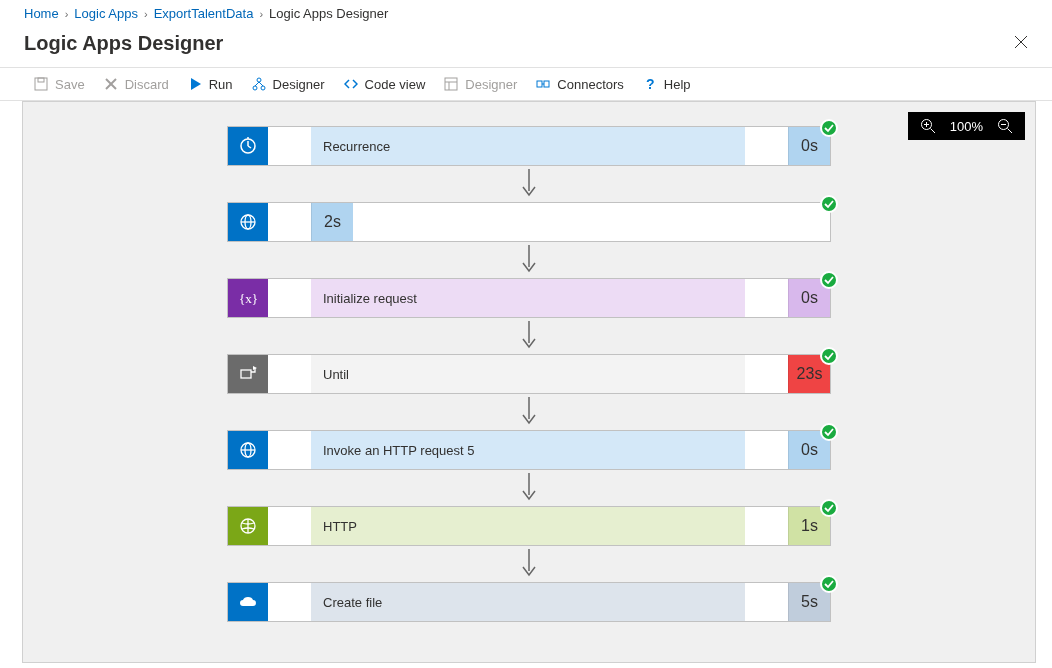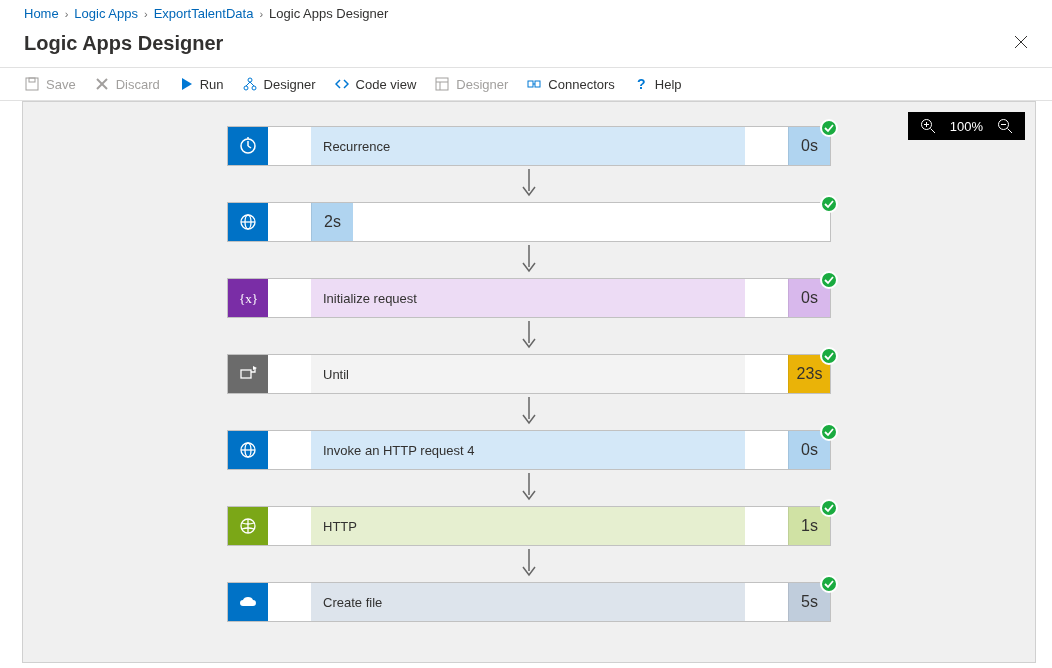--- a/index.html
+++ b/index.html
@@ -10,21 +10,21 @@
   .breadcrumb a { color: #0067b8; text-decoration: none; cursor: pointer; }
   .breadcrumb .sep { color: #6b6b6b; font-size: 11px; }
   .breadcrumb .current { color: #323130; }
 
   
   .title-row { display: flex; align-items: center; justify-content: space-between; padding: 4px 24px 12px 24px; }
   .title-row h1 { font-size: 20px; font-weight: 600; }
   .close-btn { font-size: 18px; cursor: pointer; color: #323130; background: none; border: none; }
 
   
-  .toolbar { display: flex; align-items: center; gap: 18px; padding: 8px 24px; border-top: 1px solid #e1e1e1; border-bottom: 1px solid #e1e1e1; }
+  .toolbar { display: flex; align-items: center; gap: 18px; padding: 8px 33px; border-top: 1px solid #e1e1e1; border-bottom: 1px solid #e1e1e1; }
   .tool-btn { display: flex; align-items: center; gap: 6px; background: none; border: none; cursor: pointer; font-size: 13px; color: #323130; }
   .tool-btn.disabled { color: #a19f9d; cursor: default; }
   .tool-btn .icon { display: inline-flex; width: 16px; height: 16px; align-items: center; justify-content: center; }
   .tool-btn.primary .icon svg { color: #0078d4; }
 
   
   .canvas { position: relative; background: #f0f0f0; border: 1px solid #d0d0d0; margin: 0 16px 22px 22px; height: 562px; overflow: hidden; }
 
   .zoom-box { position: absolute; top: 10px; right: 10px; background: #000; color: #fff; display: flex; align-items: center; gap: 14px; padding: 6px 12px; font-size: 13px; }
   .zoom-box .zicon { cursor: pointer; display: inline-flex; }
@@ -43,21 +43,21 @@
   .step.blue .icon-box { background: #0072c6; }
   .step.blue .label { background: #d4e8f8; }
   .step.blue .time  { background: #b0d4f0; }
 
   .step.purple .icon-box { background: #7a2da6; }
   .step.purple .label { background: #eddcf5; }
   .step.purple .time  { background: #d8b8ec; }
 
   .step.gray .icon-box { background: #6b6b6b; }
   .step.gray .label { background: #f3f3f3; }
-  .step.gray .time  { background: #eab308; }
+  .step.gray .time  { background: #ef4444; }
 
   .step.green .icon-box { background: #7ba717; }
   .step.green .label { background: #e6efd0; }
   .step.green .time  { background: #d0e2a4; }
 
   .step.steel .icon-box { background: #0072c6; }
   .step.steel .label { background: #dde4ec; }
   .step.steel .time  { background: #c0cddc; }
 
   .connector-arrow { height: 36px; display: flex; align-items: center; justify-content: center; }
@@ -274,21 +274,21 @@
         </svg>
       </div>
       <div class="step blue">
         <div class="icon-box">
           <svg width="20" height="20" viewBox="0 0 20 20">
             <circle cx="10" cy="10" r="7" fill="none" stroke="#fff" stroke-width="1.3"></circle>
             <ellipse cx="10" cy="10" rx="3" ry="7" fill="none" stroke="#fff" stroke-width="1.3"></ellipse>
             <line x1="3" y1="10" x2="17" y2="10" stroke="#fff" stroke-width="1.3"></line>
           </svg>
         </div>
-        <div class="label">Invoke an HTTP request 4</div>
+        <div class="label">Invoke an HTTP request 5</div>
         <div class="time">0s</div>
         <div class="check">
           <svg viewBox="0 0 10 10">
             <polyline points="1,5 4,8 9,2" fill="none" stroke="#fff" stroke-width="1.8"></polyline>
           </svg>
         </div>
       </div>
       <div class="connector-arrow">
         <svg width="16" height="30" viewBox="0 0 16 30">
           <line x1="8" y1="0" x2="8" y2="22" stroke="#666" stroke-width="1.5"></line>

